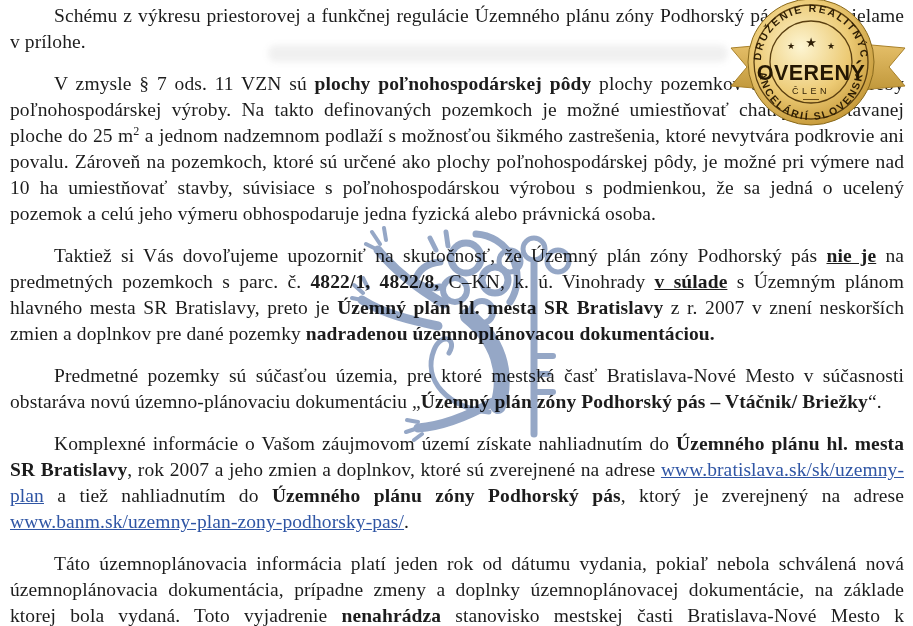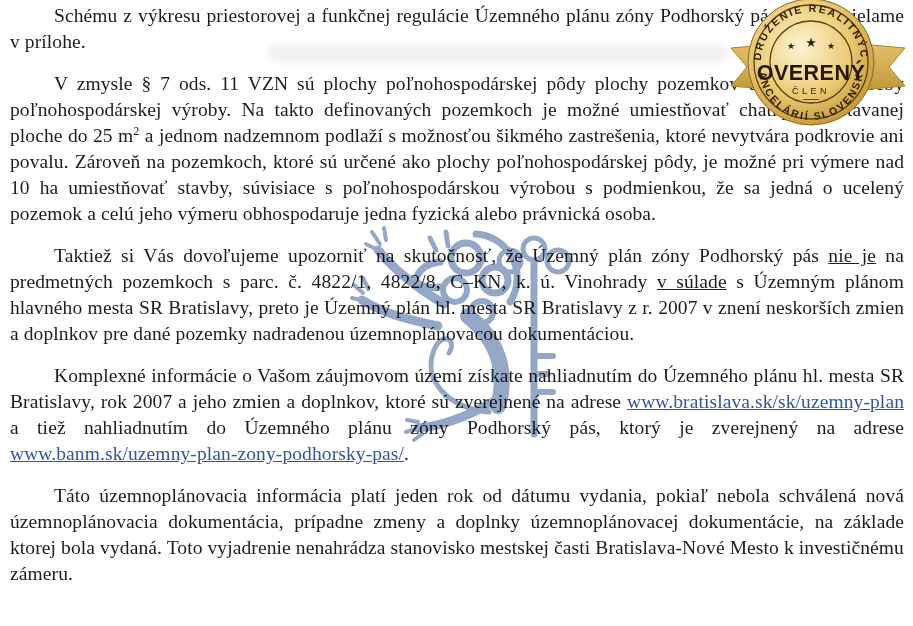--- a/index.html
+++ b/index.html
@@ -9,21 +9,21 @@
     font-family:"Liberation Serif", serif;
     color:#1c1c1c;
   }
   .doc{position:absolute;inset:0;padding:3px 9px 0 10px;z-index:1;}
   .para{
     margin:0 0 16px 0;
     font-size:19.5px;line-height:26px;
     text-align:justify;text-indent:44px;
     letter-spacing:.1px;
   }
-  .b{font-weight:normal;}
+  .b{font-weight:bold;}
   .u{text-decoration:underline;}
   a.lnk{color:var(--link,#2f55a4);text-decoration:underline;cursor:pointer;}
   sup{font-size:.62em;vertical-align:super;line-height:0;}
   .ghost{
     position:absolute;left:268px;top:45px;width:460px;height:17px;
     background:rgba(70,70,70,.08);filter:blur(3px);border-radius:8px;z-index:0;
   }
   .watermark{
     position:absolute;left:348px;top:220px;width:300px;height:228px;
     z-index:2;mix-blend-mode:multiply;opacity:.82;pointer-events:none;
@@ -32,20 +32,21 @@
 </style>
 </head>
 <body style="--link: #2f55a4; color: rgb(28, 28, 28);">
 
 <div class="ghost"></div>
 
 <div class="doc">
     <p class="para"><span class="">Schému z výkresu priestorovej a funkčnej regulácie Územného plánu zóny Podhorský pás Vám zasielame v prílohe.</span></p>
     <p class="para"><span class="">V zmysle § 7 ods. 11 VZN sú </span><span class="b ">plochy poľnohospodárskej pôdy</span><span class=""> plochy pozemkov určené pre potreby poľnohospodárskej výroby. Na takto definovaných pozemkoch je možné umiestňovať chatky o zastavanej ploche do 25 m</span><sup>2</sup><span class=""> a jednom nadzemnom podlaží s možnosťou šikmého zastrešenia, ktoré nevytvára podkrovie ani povalu. Zároveň na pozemkoch, ktoré sú určené ako plochy poľnohospodárskej pôdy, je možné pri výmere nad 10 ha umiestňovať stavby, súvisiace s poľnohospodárskou výrobou s podmienkou, že sa jedná o ucelený pozemok a celú jeho výmeru obhospodaruje jedna fyzická alebo právnická osoba.</span></p>
     <p class="para"><span class="">Taktiež si Vás dovoľujeme upozorniť na skutočnosť, že Územný plán zóny Podhorský pás </span><span class="b u">nie je</span><span class=""> na predmetných pozemkoch s parc. č. </span><span class="b ">4822/1, 4822/8,</span><span class=""> C–KN, k. ú. Vinohrady </span><span class="b u">v súlade</span><span class=""> s Územným plánom hlavného mesta SR Bratislavy, preto je </span><span class="b ">Územný plán hl. mesta SR Bratislavy</span><span class=""> z r. 2007 v znení neskorších zmien a doplnkov pre dané pozemky </span><span class="b ">nadradenou územnoplánovacou dokumentáciou.</span></p>
+    <p class="para"><span class="">Predmetné pozemky sú súčasťou územia, pre ktoré mestská časť Bratislava-Nové Mesto v súčasnosti obstaráva novú územno-plánovaciu dokumentáciu „</span><span class="b ">Územný plán zóny Podhorský pás – Vtáčnik/ Briežky</span><span class="">“.</span></p>
     <p class="para"><span class="">Komplexné informácie o Vašom záujmovom území získate nahliadnutím do </span><span class="b ">Územného plánu hl. mesta SR Bratislavy</span><span class="">, rok 2007 a jeho zmien a doplnkov, ktoré sú zverejnené na adrese </span><a class="lnk" href="#">www.bratislava.sk/sk/uzemny-plan</a><span class=""> a tiež nahliadnutím do </span><span class="b ">Územného plánu zóny Podhorský pás</span><span class="">, ktorý je zverejnený na adrese </span><a class="lnk" href="#">www.banm.sk/uzemny-plan-zony-podhorsky-pas/</a><span class="">.</span></p>
     <p class="para"><span class="">Táto územnoplánovacia informácia platí jeden rok od dátumu vydania, pokiaľ nebola schválená nová územnoplánovacia dokumentácia, prípadne zmeny a doplnky územnoplánovacej dokumentácie, na základe ktorej bola vydaná. Toto vyjadrenie </span><span class="b ">nenahrádza</span><span class=""> stanovisko mestskej časti Bratislava-Nové Mesto k investičnému zámeru.</span></p>
   </div>
 
 <svg class="watermark" viewBox="0 0 300 228" xmlns="http://www.w3.org/2000/svg">
   <g stroke="#7e94ba" fill="none" stroke-linecap="round" stroke-linejoin="round">
 
     <circle cx="118" cy="38" r="15" stroke-width="7"></circle>
     <circle cx="147" cy="60" r="13" stroke-width="7"></circle>
     <circle cx="107" cy="70" r="12" stroke-width="6"></circle>

